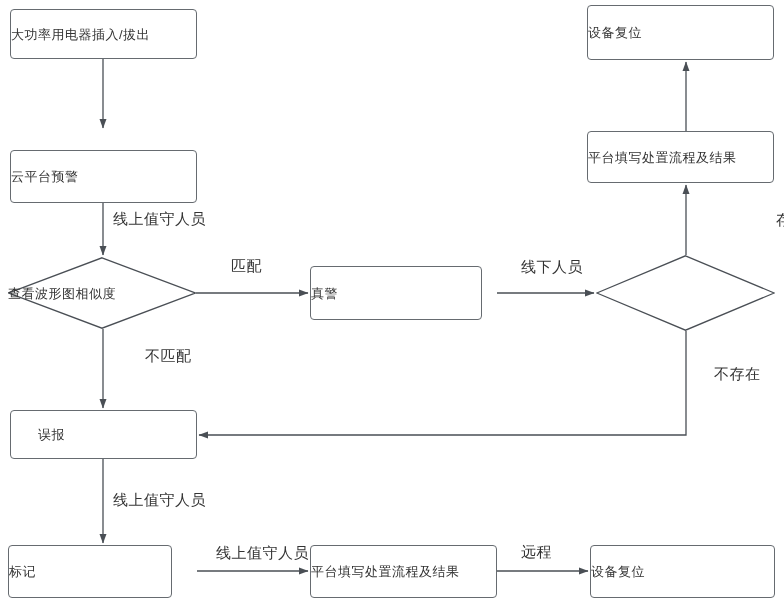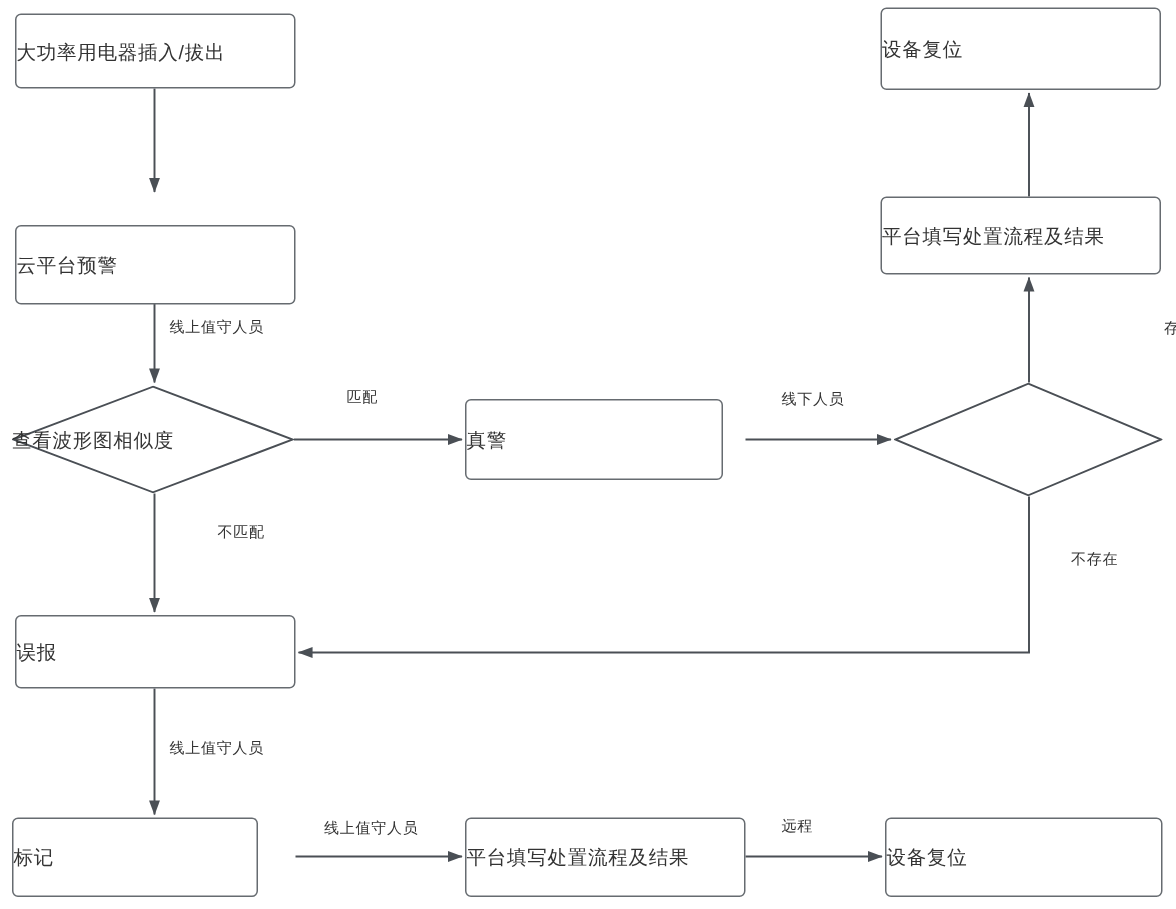--- a/index.html
+++ b/index.html
@@ -48,21 +48,21 @@
     width:100%; height:100%;
     pointer-events:none;
   }
   .diamond .label{
     position:relative;
     z-index:2;
   }
   .edge-label{
     position:absolute;
     color:#333333;
-    font-size:10px;
+    font-size:15px;
     line-height:16px;
     letter-spacing:0.5px;
     white-space:nowrap;
     background:transparent;
   }
 </style>
 </head>
 <body>
 
 <div id="canvas">
@@ -91,21 +91,21 @@
       <div class="node box" style="left: 10px; top: 130px; width: 187px; height: 53px; margin-top: 20px;"><span class="label">云平台预警</span></div>
       <div class="node diamond" style="left: 8px; top: 257px; width: 188px; height: 72px;"><svg class="diamond-shape" viewBox="0 0 188 72" preserveAspectRatio="none">
           <polygon points="94,0.8 187.2,36 94,71.2 0.8,36" fill="#ffffff" stroke="#4a4f55" stroke-width="1.3" vector-effect="non-scaling-stroke"></polygon>
         </svg><span class="label">查看波形图相似度</span></div>
       <div class="node box" style="left: 310px; top: 266px; width: 172px; height: 54px;"><span class="label">真警</span></div>
       <div class="node diamond" style="left: 596px; top: 255px; width: 179px; height: 76px;"><svg class="diamond-shape" viewBox="0 0 179 76" preserveAspectRatio="none">
           <polygon points="89.5,0.8 178.2,38 89.5,75.2 0.8,38" fill="#ffffff" stroke="#4a4f55" stroke-width="1.3" vector-effect="non-scaling-stroke"></polygon>
         </svg></div>
       <div class="node box" style="left: 587px; top: 131px; width: 187px; height: 52px;"><span class="label">平台填写处置流程及结果</span></div>
       <div class="node box" style="left: 587px; top: 5px; width: 187px; height: 55px;"><span class="label">设备复位</span></div>
-      <div class="node box" style="left: 10px; top: 410px; width: 187px; height: 49px;"><span class="label">误报</span></div>
+      <div class="node box" style="left: 10px; top: 410px; width: 187px; height: 49px; padding-left: 27px;"><span class="label">误报</span></div>
       <div class="node box" style="left: 8px; top: 545px; width: 164px; height: 53px;"><span class="label">标记</span></div>
       <div class="node box" style="left: 310px; top: 545px; width: 187px; height: 53px;"><span class="label">平台填写处置流程及结果</span></div>
       <div class="node box" style="left: 590px; top: 545px; width: 185px; height: 53px;"><span class="label">设备复位</span></div>
     </div>
   <div id="label-layer">
       <div class="edge-label" style="left: 113px; top: 211px;">线上值守人员</div>
       <div class="edge-label" style="left: 231px; top: 258px;">匹配</div>
       <div class="edge-label" style="left: 521px; top: 259px;">线下人员</div>
       <div class="edge-label" style="left: 740px; top: 212px; margin-left: 36px;">存在</div>
       <div class="edge-label" style="left: 113px; top: 348px; margin-left: 32px;">不匹配</div>

